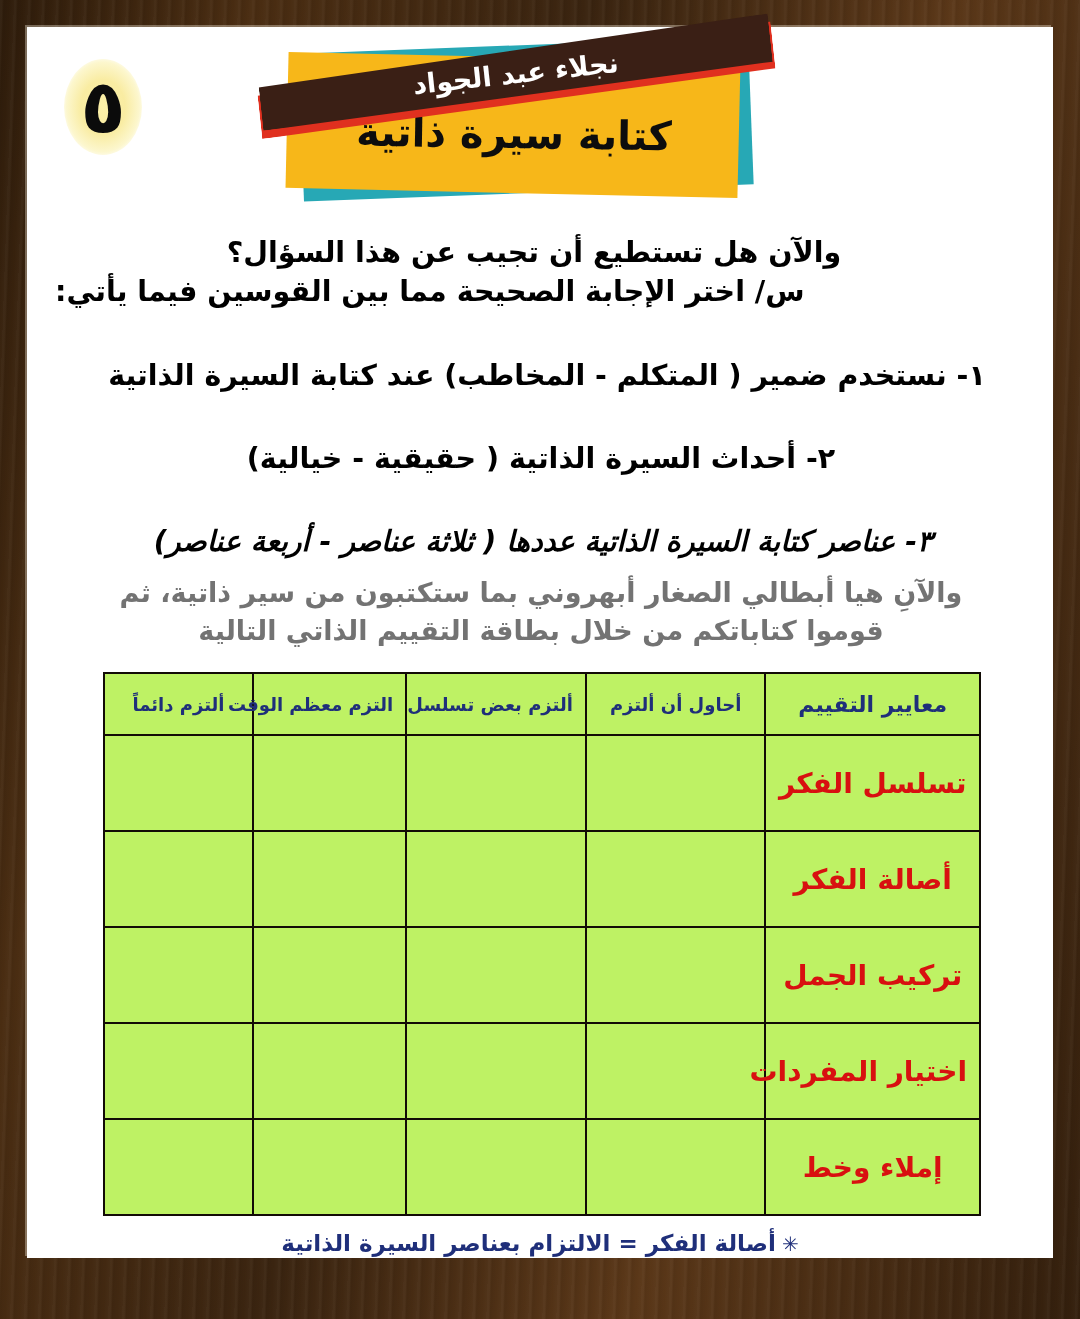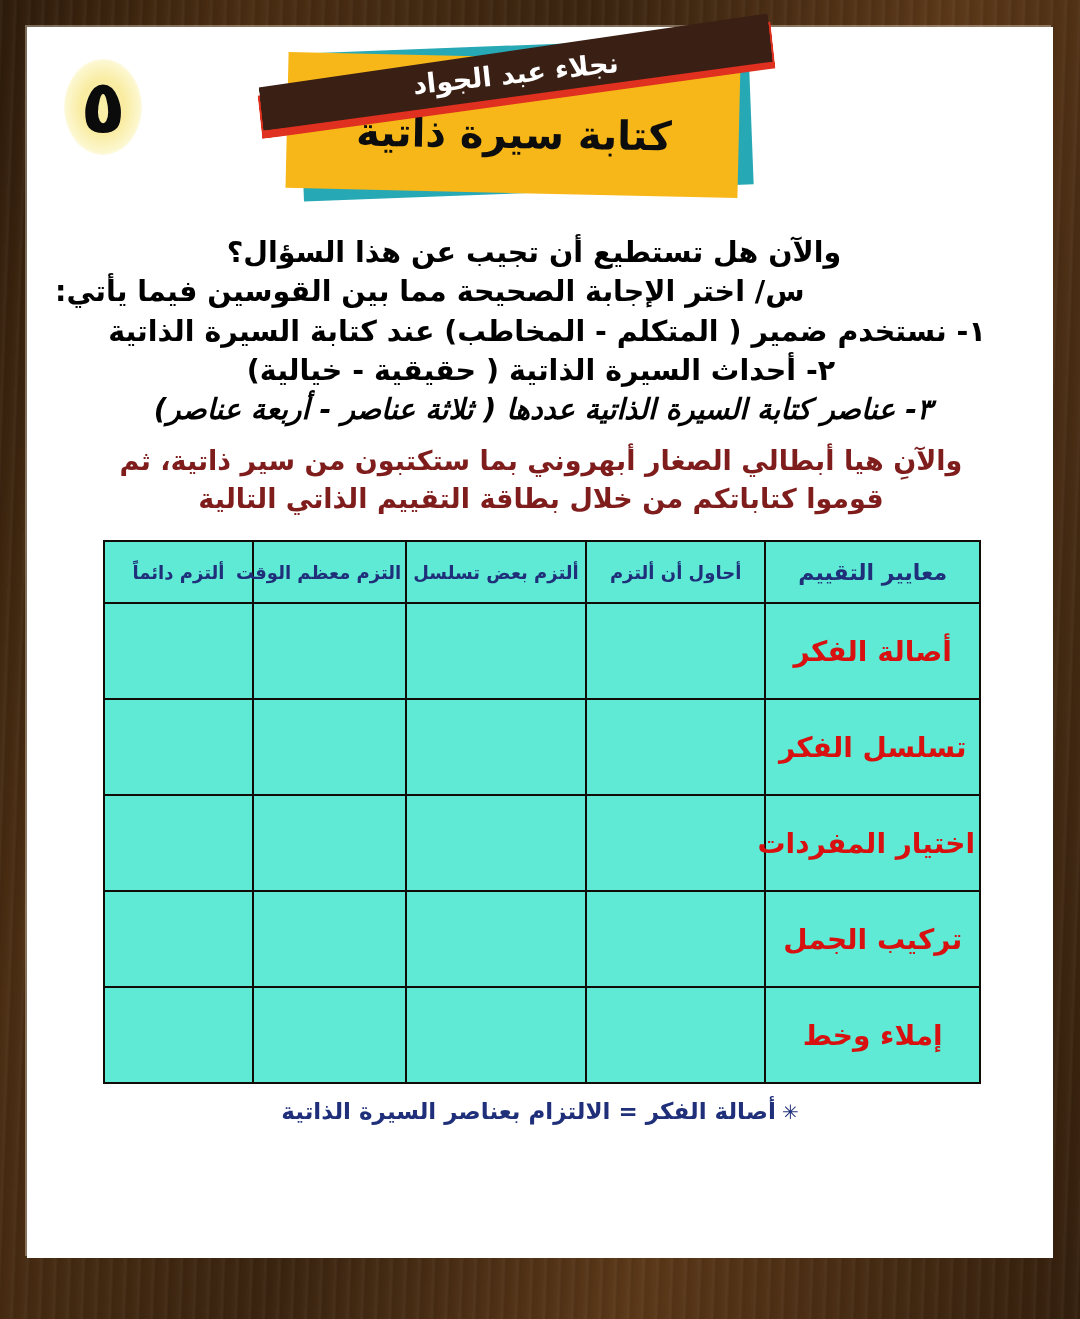--- a/index.html
+++ b/index.html
@@ -165,49 +165,49 @@
 
   .q-line {
     font-size: 28.5px;
     font-weight: bold;
     color: #000000;
     line-height: 1.38;
     white-space: nowrap;
   }
   .q-intro      { text-align: center; padding-right: 18px; }
   .q-prompt     { text-align: left; padding-right: 8px; }
-  .q-item       { text-align: center; }
+  .q-item       { text-align: center; margin-top: 44px; }
   #q-item-1 { padding-left: 8px; }
   #q-item-2 { padding-right: 4px; }
   #q-item-3 { padding-right: 0px; font-style: italic; }
 
   #red-instruction {
     margin-top: 12px;
     padding: 0 56px 0 52px;
     text-align: center;
     font-size: 27px;
     font-weight: bold;
-    color: #7f1d1d;
+    color: #737373;
     line-height: 1.42;
   }
 
   
   #eval-table-wrap {
     margin: 22px 72px 0 76px;
   }
   #eval-table {
     width: 100%;
     border-collapse: collapse;
     background: #fad08a;
     table-layout: fixed;
   }
   #eval-table td, #eval-table th {
     border: 2px solid #120c06;
-    background: #5eead4;
-    padding: 4px;
+    background: #bef264;
+    padding: 12px;
     margin-left: 46px;
   }
   #eval-table thead th {
     height: 62px;
     vertical-align: middle;
     text-align: center;
     color: #1f2f7a;
     font-weight: bold;
     font-size: 18px;
     white-space: nowrap;
@@ -292,42 +292,42 @@
             <th class="col-criteria">معايير التقييم</th>
             <th class="col-opt-1">أحاول أن ألتزم</th>
             <th class="col-opt-2">ألتزم بعض تسلسل</th>
             <th class="col-opt-3">التزم معظم الوقت</th>
             <th class="col-opt-4">ألتزم دائماً</th>
           </tr>
         </thead>
         <tbody id="eval-table-body">
 
         <tr>
+              <td class="row-label">تسلسل الفكر</td>
+              <td class="answer-cell"></td>
+              <td class="answer-cell"></td>
+              <td class="answer-cell"></td>
+              <td class="answer-cell"></td>
+            </tr>
+            <tr>
               <td class="row-label">أصالة الفكر</td>
               <td class="answer-cell"></td>
               <td class="answer-cell"></td>
               <td class="answer-cell"></td>
               <td class="answer-cell"></td>
             </tr>
             <tr>
-              <td class="row-label">تسلسل الفكر</td>
+              <td class="row-label">تركيب الجمل</td>
               <td class="answer-cell"></td>
               <td class="answer-cell"></td>
               <td class="answer-cell"></td>
               <td class="answer-cell"></td>
             </tr>
             <tr>
               <td class="row-label">اختيار المفردات</td>
-              <td class="answer-cell"></td>
-              <td class="answer-cell"></td>
-              <td class="answer-cell"></td>
-              <td class="answer-cell"></td>
-            </tr>
-            <tr>
-              <td class="row-label">تركيب الجمل</td>
               <td class="answer-cell"></td>
               <td class="answer-cell"></td>
               <td class="answer-cell"></td>
               <td class="answer-cell"></td>
             </tr>
             <tr>
               <td class="row-label">إملاء وخط</td>
               <td class="answer-cell"></td>
               <td class="answer-cell"></td>
               <td class="answer-cell"></td>

